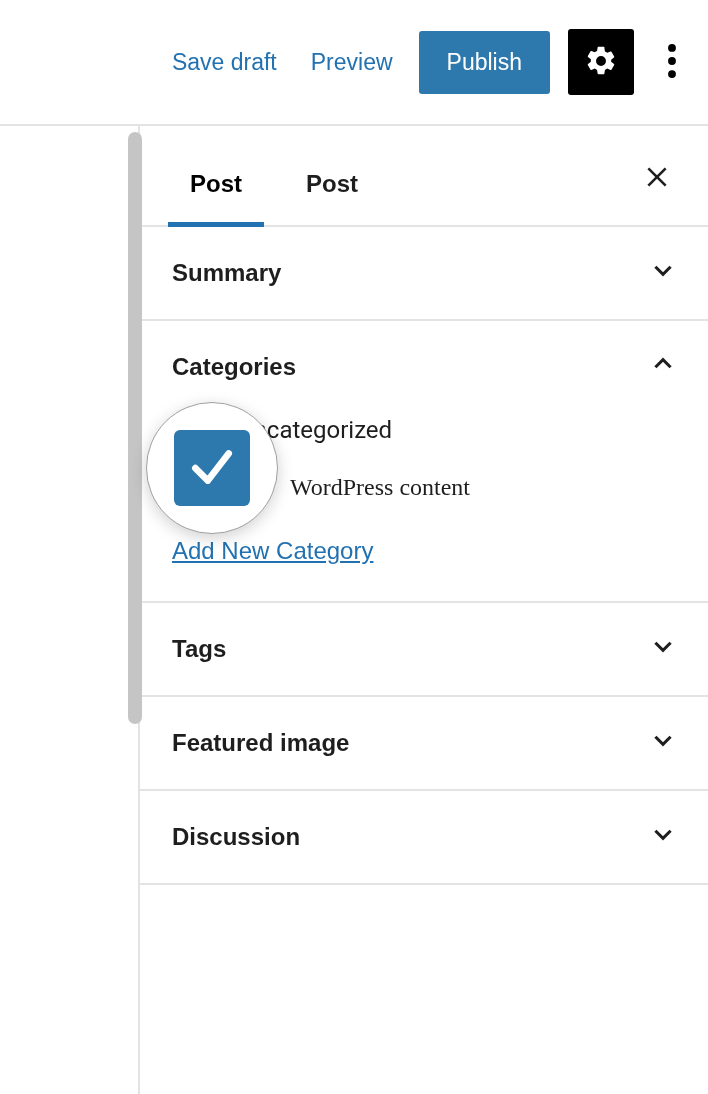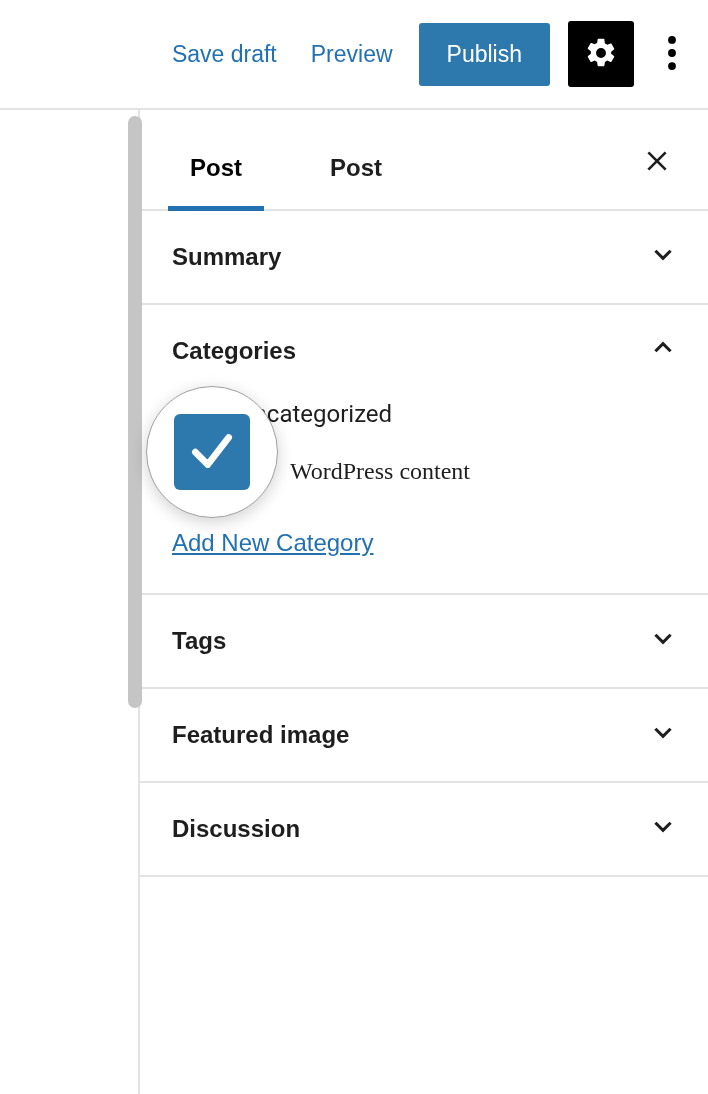--- a/index.html
+++ b/index.html
@@ -1,21 +1,21 @@
 <!DOCTYPE html>
 <html><head>
 <meta charset="utf-8">
 <style>
   * { box-sizing: border-box; margin: 0; padding: 0; }
   html, body { width: 708px; height: 1094px; font-family: -apple-system, "Segoe UI", Roboto, Helvetica, Arial, sans-serif; background:#fff; }
   .root { width: 708px; height: 1094px; display:flex; flex-direction:column; overflow:hidden; }
 
   
   .toolbar {
-    height: 110px;
+    height: 126px;
     display:flex;
     align-items:center;
     justify-content:flex-end;
     padding: 0 16px 0 8px;
     gap: 18px;
     border-bottom: 2px solid #e3e3e3;
     background:#fff;
   }
   .tb-link {
     color:#2271b1;
@@ -64,21 +64,20 @@
     display:flex;
     flex-direction:column;
     overflow:hidden;
   }
 
   
   .tabs-row {
     display:flex; align-items:center;
     padding: 28px 28px 0 28px;
     border-bottom: 2px solid #e3e3e3;
-    gap: 24px;
   }
   .tab {
     font-size: 24px;
     font-weight: 600;
     color:#1e1e1e;
     background:none; border:none; cursor:pointer;
     padding: 14px 22px 24px 22px;
     margin-right: 20px;
     border-bottom: 5px solid transparent;
     position:relative;
@@ -119,21 +118,21 @@
     display:flex; align-items:center; justify-content:center;
     background:#fff;
     cursor:pointer;
   }
   .cbox.checked, .cbox.focused { border-color:#2271b1; }
   .cbox.checked { background: none; }
   .cbox.focused { box-shadow: 0 0 0 4px #fff, 0 0 0 7px #2271b1; }
 
   .add-cat-link {
     display:inline-block;
-    margin-top: 28px;
+    margin-top: 20px;
     font-size: 24px;
     color:#2271b1;
     text-decoration: underline;
     background:none; border:none; cursor:pointer;
     padding: 0;
   }
 
   
   .callout {
     position:absolute;

